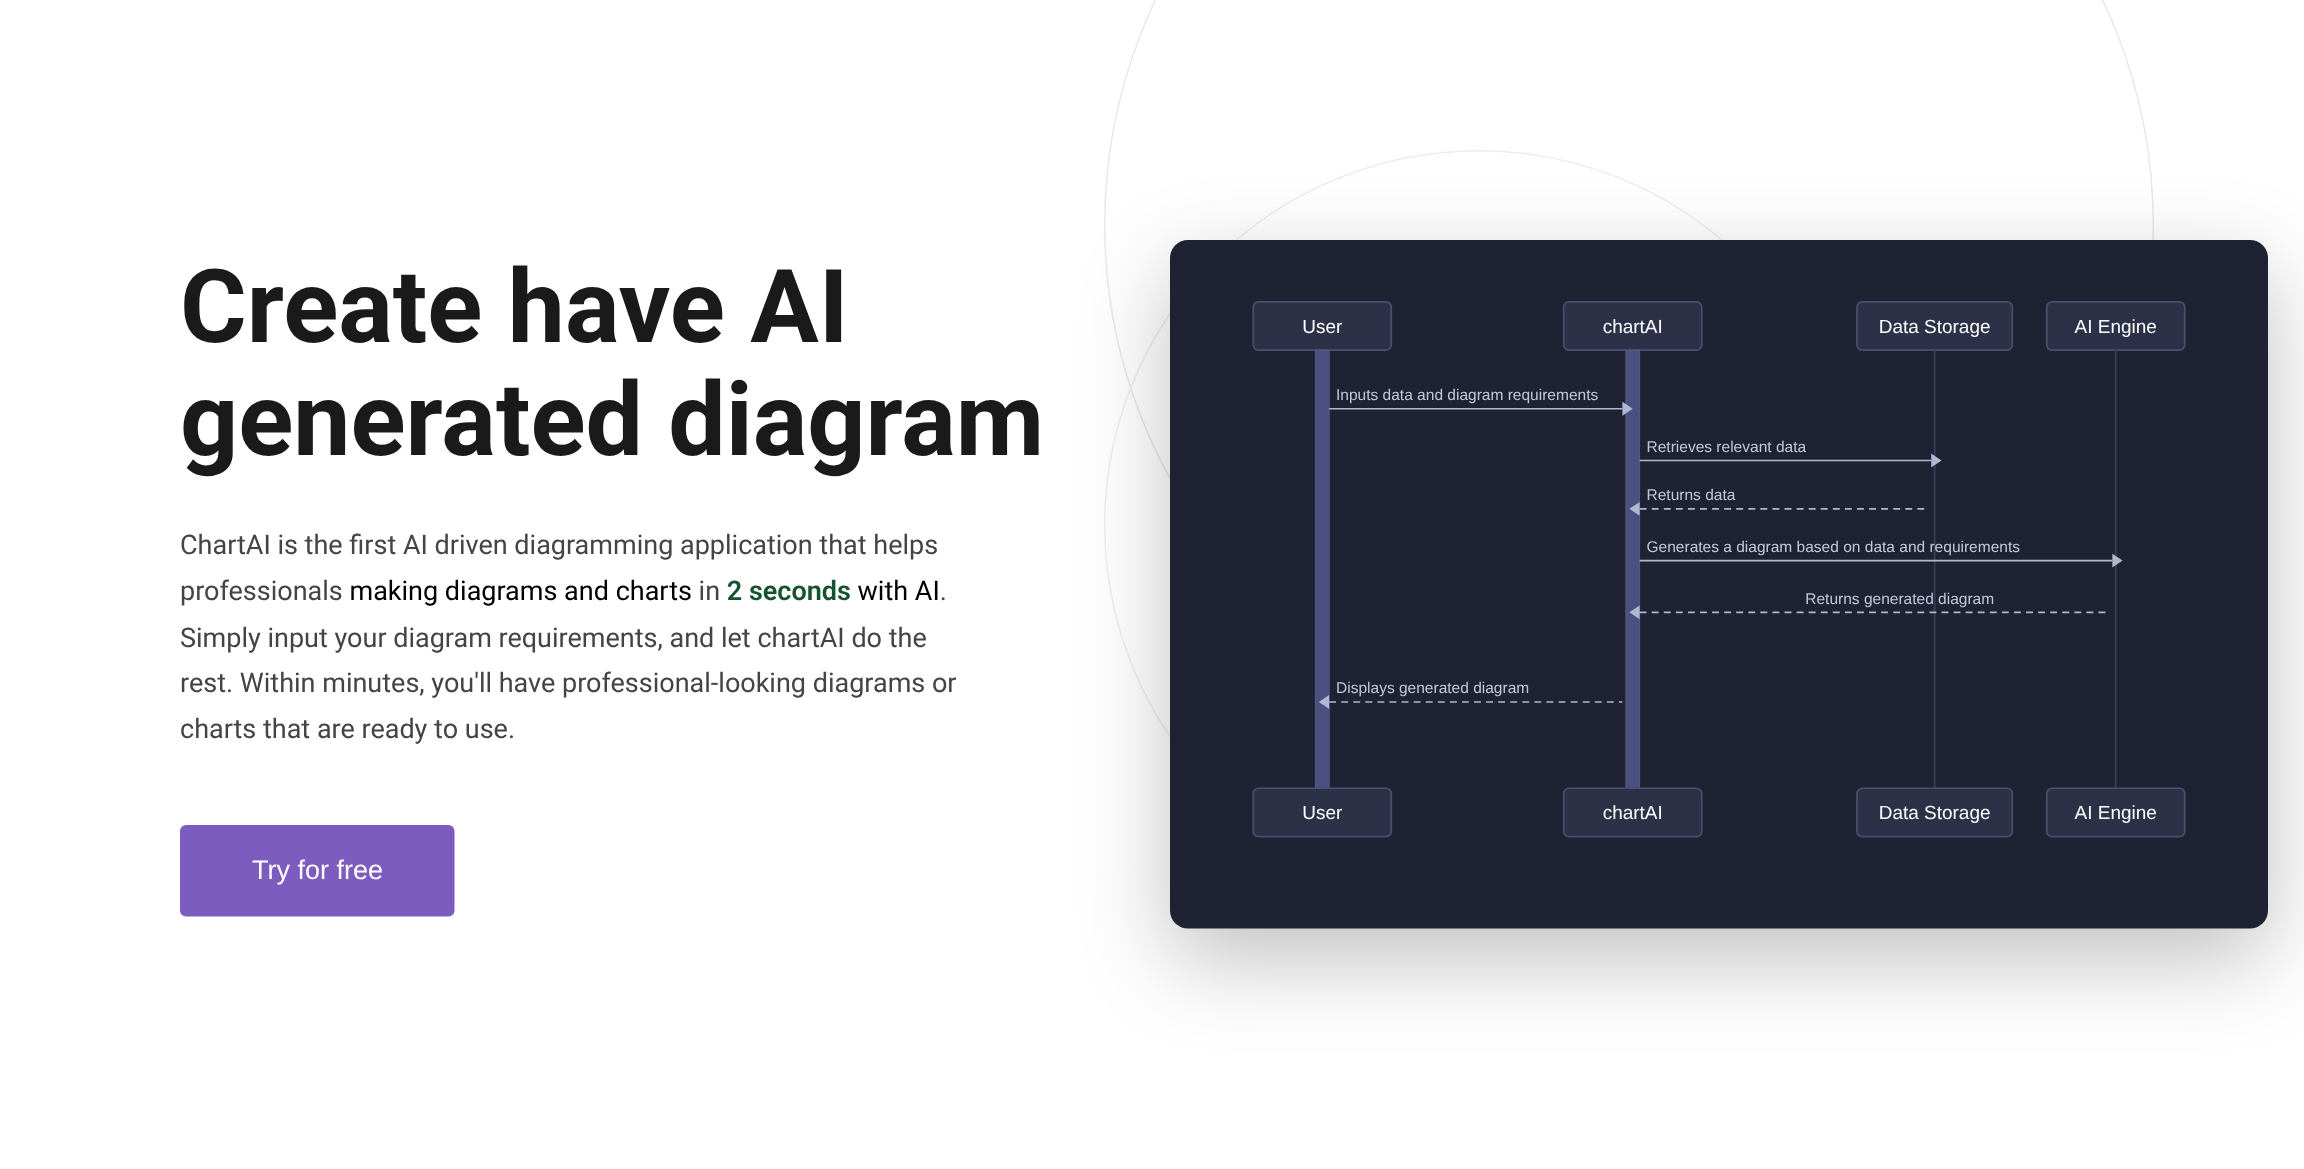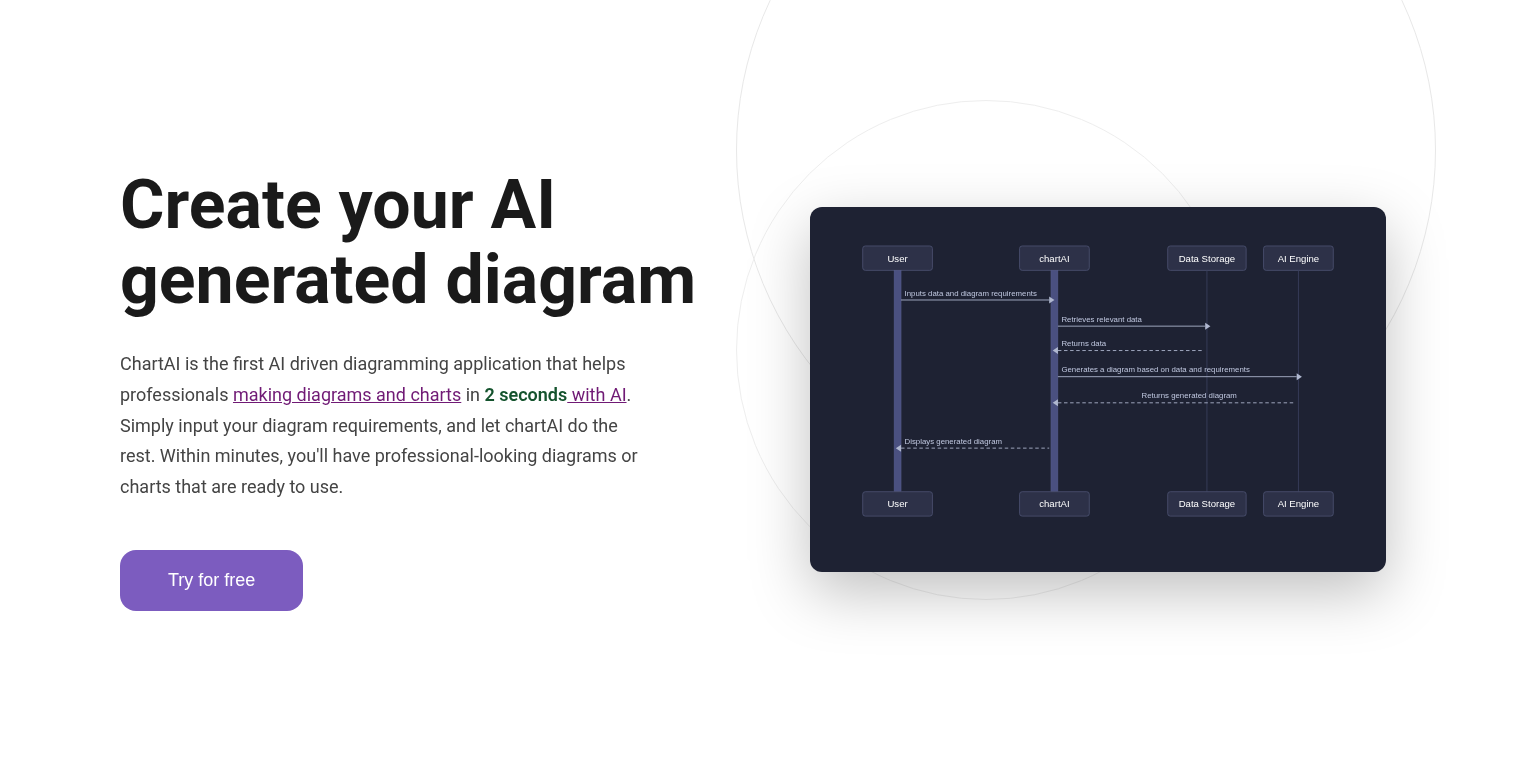--- a/index.html
+++ b/index.html
@@ -72,55 +72,54 @@
 
     .description {
       font-size: 18px;
       line-height: 1.7;
       color: #444444;
       margin-bottom: 48px;
       max-width: 520px;
     }
 
     .highlight-orange {
-      color: #701a75;
-      text-decoration: underline;
+      color: #000000;
     }
 
     .highlight-orange-bold {
       color: #14532d;
       font-weight: 600;
     }
 
     .try-button {
       display: inline-block;
       background: #7c5cbf;
       color: #ffffff;
       font-size: 18px;
       font-weight: 500;
       padding: 20px 48px;
-      border-radius: 16px;
+      border-radius: 4px;
       border: none;
       cursor: pointer;
       text-decoration: none;
     }
 
     
     .right-content {
       flex: 1;
       display: flex;
       justify-content: center;
       align-items: center;
     }
 
     .diagram-panel {
       background: #1e2233;
       border-radius: 12px;
       padding: 32px 44px;
-      width: 576px;
+      width: 732px;
       box-shadow: 0 20px 60px rgba(0,0,0,0.25);
     }
 
     
     .diagram-svg {
       width: 100%;
       height: auto;
     }
   </style>
 </head>
@@ -128,21 +127,21 @@
 
 <div class="bg-circle"></div>
 <div class="bg-circle-inner"></div>
 
 <div class="page-container">
 
   <div class="left-content">
 
 
     <h1 class="headline">
-      <span>Create your AI</span><br>
+      <span>Create have AI</span><br>
       <span>generated diagram</span>
     </h1>
 
     <p class="description">
       <span>ChartAI is the first AI driven diagramming application that helps professionals </span><span class="highlight-orange">making diagrams and charts</span><span> in </span><span class="highlight-orange-bold">2 seconds</span><span class="highlight-orange"> with AI</span><span>. Simply input your diagram requirements, and let chartAI do the rest. Within minutes, you'll have professional-looking diagrams or charts that are ready to use.</span>
     </p>
 
     <button class="try-button">Try for free</button>
 
   </div>

